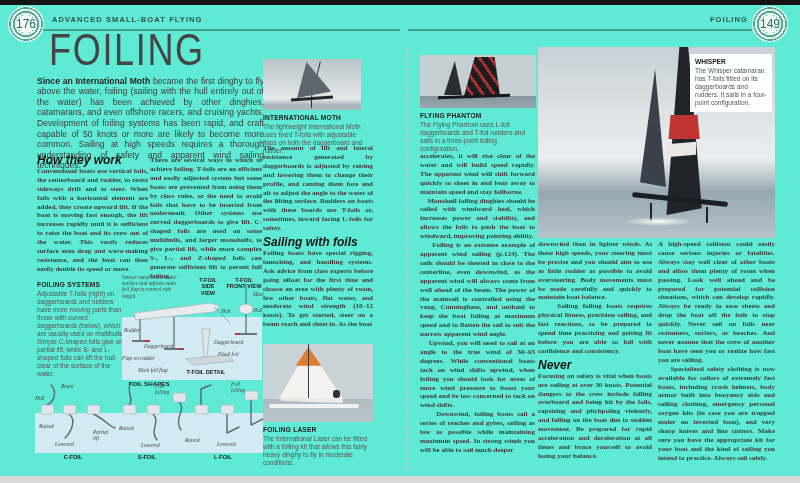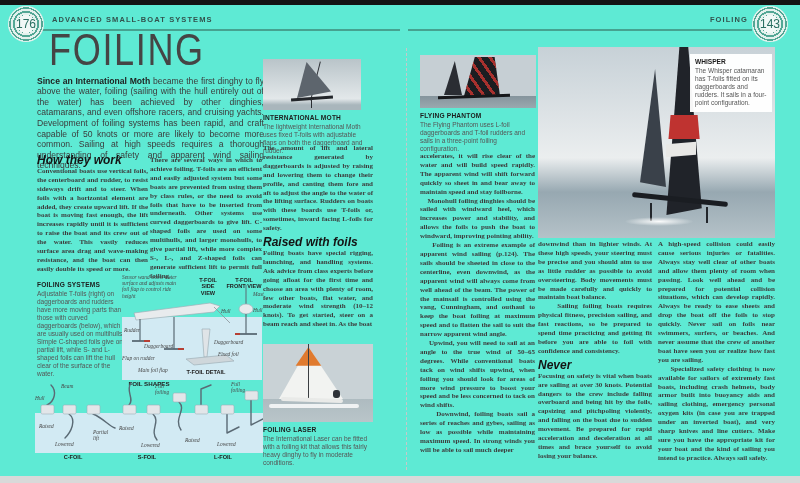--- a/index.html
+++ b/index.html
@@ -74,22 +74,22 @@
 </style>
 </head>
 <body>
 
 <div class="spread">
   <div class="topbar"></div>
 
   <div class="rule" id="rule-left"></div>
   <div class="rule" id="rule-right"></div>
   <div class="pagenum" id="pagenum-left">176</div>
-  <div class="pagenum" id="pagenum-right">143</div>
-  <div class="runhead" id="runhead-left">ADVANCED SMALL-BOAT SYSTEMS</div>
+  <div class="pagenum" id="pagenum-right">149</div>
+  <div class="runhead" id="runhead-left">ADVANCED SMALL-BOAT FLYING</div>
   <div class="runhead" id="runhead-right">FOILING</div>
 
   <div id="page-title">FOILING</div>
 
   <p id="intro"><b>Since an International Moth</b><span> became the first dinghy to fly above the water, foiling (sailing with the hull entirely out of the water) has been achieved by other dinghies, catamarans, and even offshore racers, and cruising yachts. Development of foiling systems has been rapid, and craft capable of 50 knots or more are likely to become more common. Sailing at high speeds requires a thorough understanding of safety and apparent wind sailing techniques.</span></p>
 
   <div class="photo" id="photo-moth">
     <div class="shape" style="left:52px;top:2px;width:1px;height:40px;background:#2b2e33;transform:rotate(14deg);"></div>
     <div class="shape" style="left:34px;top:3px;width:34px;height:36px;background:#5d656d;clip-path:polygon(28% 0,100% 82%,0 100%);"></div>
     <div class="shape" style="left:28px;top:38px;width:42px;height:3px;background:#23262a;transform:rotate(-4deg);"></div>
@@ -186,21 +186,21 @@
     <span class="dlabel" style="left:196px;top:0;width:24px;">Full foiling</span>
     <span class="dlabel" style="left:150px;top:56px;">Raised</span>
     <span class="dlabel" style="left:182px;top:60px;">Lowered</span>
     <span class="dhead" style="left:16px;top:73px;width:44px;">C-FOIL</span>
     <span class="dhead" style="left:90px;top:73px;width:44px;">S-FOIL</span>
     <span class="dhead" style="left:166px;top:73px;width:44px;">L-FOIL</span>
   </div>
 
   <div class="bodycol" id="col3">
     <div class="coltext">The amount of lift and lateral resistance generated by daggerboards is adjusted by raising and lowering them to change their profile, and canting them fore and aft to adjust the angle to the water of the lifting surface. Rudders on boats with these boards use T-foils or, sometimes, inward facing L-foils for safety.</div>
-    <h3 class="colhead mt">Raised with foils</h3>
+    <h3 class="colhead mt">Sailing with foils</h3>
     <div class="coltext">Foiling boats have special rigging, launching, and handling systems. Ask advice from class experts before going afloat for the first time and choose an area with plenty of room, few other boats, flat water, and moderate wind strength (10–12 knots). To get started, steer on a beam reach and sheet in. As the boat</div>
   </div>
 
   <div class="photo" id="photo-laser">
     <div class="shape" style="left:16px;top:3px;width:64px;height:52px;background:#f2f3f1;clip-path:polygon(46% 0,100% 100%,0 100%);"></div>
     <div class="shape" style="left:16px;top:3px;width:64px;height:52px;background:#e07a2e;clip-path:polygon(46% 0,66% 36%,26% 36%);"></div>
     <div class="shape" style="left:45px;top:0;width:1px;height:56px;background:#3a3d41;"></div>
     <div class="shape" style="left:70px;top:46px;width:7px;height:8px;border-radius:40%;background:#2e3238;"></div>
     <div class="shape" style="left:18px;top:54px;width:62px;height:4px;border-radius:2px;background:#e9eae8;transform:rotate(2deg);"></div>
     <div class="shape" style="left:6px;top:60px;width:90px;height:4px;border-radius:2px;background:rgba(255,255,255,.8);"></div>

